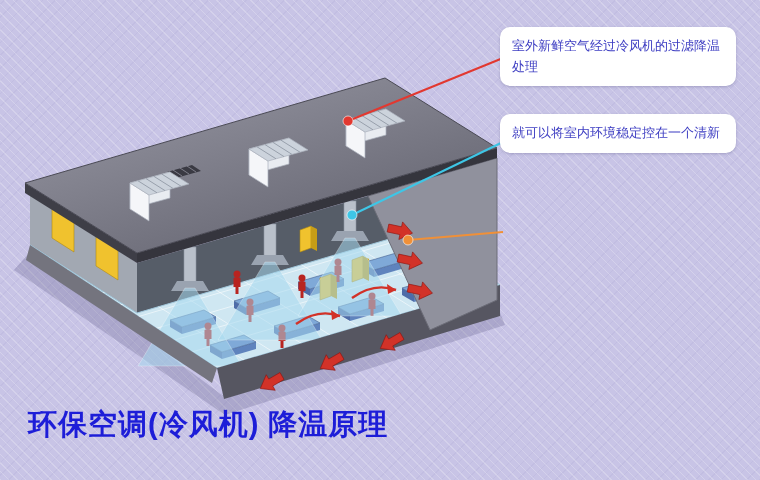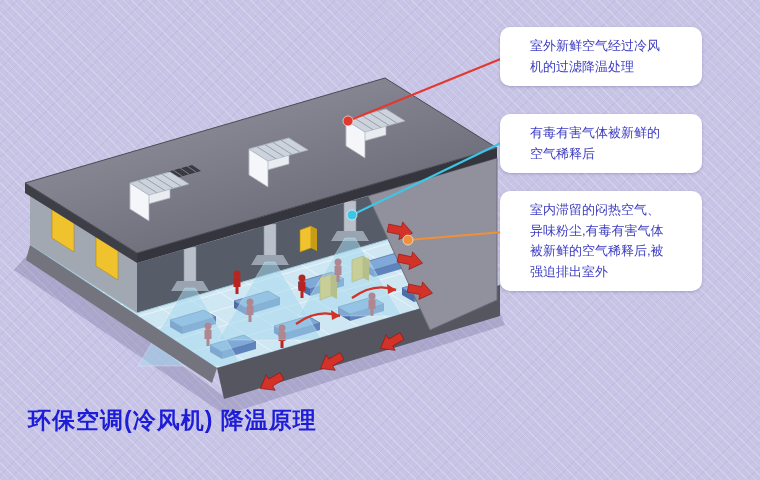--- a/index.html
+++ b/index.html
@@ -6,29 +6,29 @@
   .page{
     position:relative;width:760px;height:480px;overflow:hidden;
     background-color:#c8c4e6;
     background-image:
       repeating-linear-gradient(45deg, rgba(255,255,255,0.22) 0px, rgba(255,255,255,0.22) 1px, transparent 1px, transparent 6px),
       repeating-linear-gradient(-45deg, rgba(140,135,190,0.10) 0px, rgba(140,135,190,0.10) 1px, transparent 1px, transparent 9px);
     font-family:"Liberation Sans","DejaVu Sans",sans-serif;
   }
   svg.scene{position:absolute;left:0;top:0;}
   .callout{
-    position:absolute;left:500px;width:202px;box-sizing:border-box;
-    background:#ffffff;border-radius:10px;padding:9px 30px;
+    position:absolute;left:500px;width:236px;box-sizing:border-box;
+    background:#ffffff;border-radius:10px;padding:9px 12px;
     color:#3d3dc2;font-size:13px;line-height:1.58;
     box-shadow:0 1px 3px rgba(60,60,110,0.28);
   }
   .c1{top:27px}.c2{top:114px}.c3{top:191px}.c4{top:288px}
   .title{
     position:absolute;left:28px;top:405px;
-    font-size:23px;font-weight:bold;color:#1d1dd8;letter-spacing:1px;
+    font-size:29px;font-weight:bold;color:#1d1dd8;letter-spacing:1px;
   }
 </style>
 </head>
 <body>
 
 <div class="page">
 
   <svg class="scene" width="510" height="460" viewBox="0 0 510 460">
     <defs>
       <linearGradient id="roofG" x1="0" y1="0" x2="0.8" y2="1">
@@ -163,21 +163,18 @@
     <line x1="352" y1="215" x2="503" y2="142" stroke-width="2" stroke="#3ec6e6"></line>
     <circle cx="352" cy="215" r="5" stroke="rgba(255,255,255,0.6)" fill="#3ec6e6"></circle>
     <line x1="408" y1="240" x2="503" y2="232" stroke-width="2" stroke="#f09038"></line>
     <circle cx="408" cy="240" r="5" stroke="rgba(255,255,255,0.6)" fill="#f09038"></circle>
   </svg>
 
   <div class="callout c1">
     <span>室外新鲜空气经过冷风机的过滤降温处理</span>
   </div>
   <div class="callout c2">
-    <span>有毒有害气体被新鲜的空气稀释后</span>
-  </div>
-  <div class="callout c3">
-    <span>室内滞留的闷热空气、异味粉尘,有毒有害气体被新鲜的空气稀释后,被强迫排出室外</span>
+    <span>就可以将室内环境稳定控在一个清新</span>
   </div>
 
   <div class="title">环保空调(冷风机) 降温原理</div>
 
 </div>
 
 </body></html>

